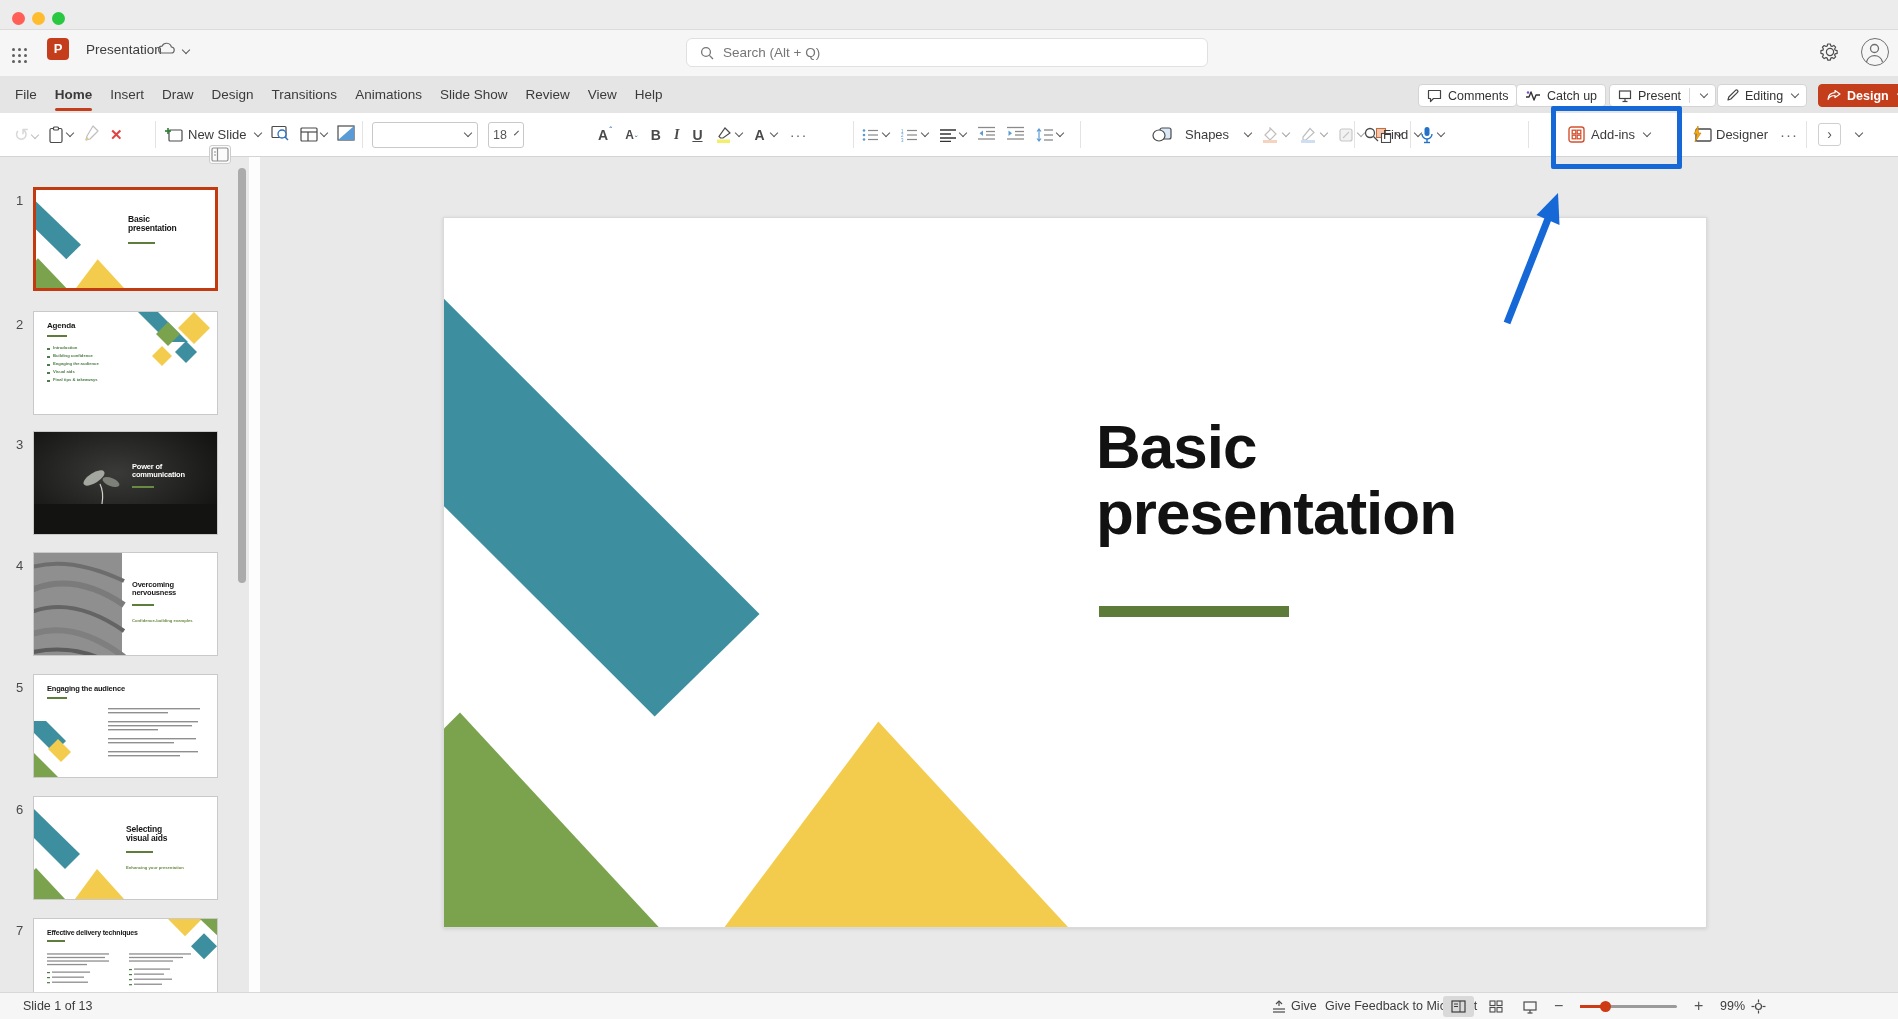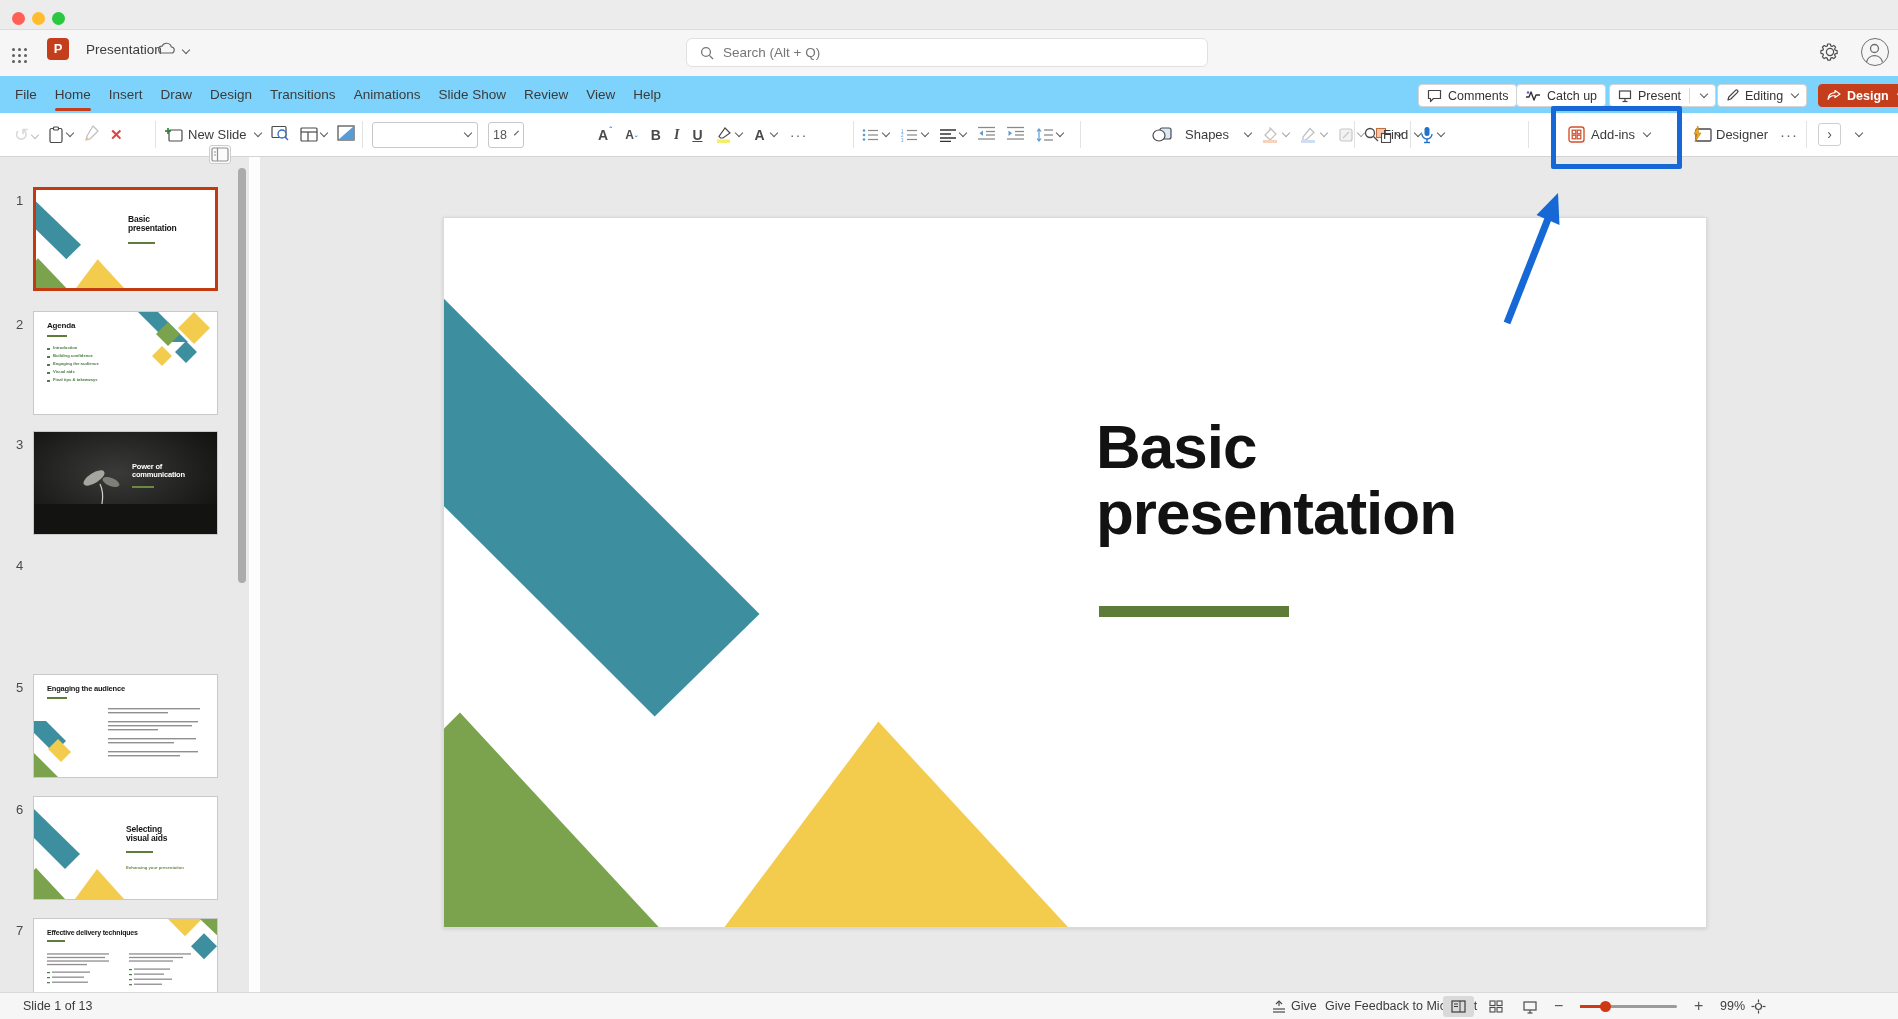--- a/index.html
+++ b/index.html
@@ -21,24 +21,24 @@
   .chev { display:inline-block; width:6px; height:6px; border-right:1.4px solid #5a5a5a;
           border-bottom:1.4px solid #5a5a5a; transform:rotate(45deg); vertical-align:middle; margin:-3px 0 0 3px; }
   .title-chev { position:absolute; left:180px; top:20px; }
   .searchbox { position:absolute; left:686px; top:8px; width:522px; height:29px; background:#fff;
                border:1px solid #e0e0e0; border-radius:6px; display:flex; align-items:center; padding-left:13px; gap:9px; }
   .searchbox input { border:none; outline:none; font-size:13.5px; color:#444; width:440px; background:transparent; font-family:"Liberation Sans",sans-serif; }
   .searchbox input::placeholder { color:#767676; }
   .gear { position:absolute; left:1820px; top:12px; }
   .avatar { position:absolute; left:1861px; top:8px; width:28px; height:28px; border:1.4px solid #707070; border-radius:50%; }
   
-  .tabrow { position:absolute; left:0; top:76px; width:100%; height:37px; background:#7dd3fc; }
+  .tabrow { position:absolute; left:0; top:76px; width:100%; height:37px; background:#e5e5e5; }
   .tabs { position:absolute; left:6px; top:0; height:37px; display:flex; align-items:center; }
   .tab { padding:0 9px; font-size:13.5px; color:#3b3b3b; height:37px; line-height:37px; position:relative; cursor:default; }
-  .tab.active { font-weight:normal; }
+  .tab.active { font-weight:bold; }
   .tab.active::after { content:""; position:absolute; left:9px; right:9px; bottom:2px; height:3px; background:#c43e1c; border-radius:2px; }
   .abtn { position:absolute; top:8px; height:23px; border:1px solid #d4d4d4; border-radius:4px; background:#fff;
           display:flex; align-items:center; font-size:12.5px; color:#333; padding:0 8px; gap:6px; }
   .abtn .vsep { width:1px; height:15px; background:#d9d9d9; margin:0 2px; }
   .abtn.share { background:#c43e1c; border-color:#c43e1c; color:#fff; font-weight:bold; }
   
   .ribbon { position:absolute; left:0; top:113px; width:100%; height:44px; background:#fff; border-bottom:1px solid #d4d4d4; }
   .rg { position:absolute; top:0; height:43px; display:flex; align-items:center; gap:10px; }
   .rsep { position:absolute; top:8px; width:1px; height:27px; background:#e3e3e3; }
   .rlabel { font-size:13px; color:#3b3b3b; }
@@ -499,20 +499,33 @@
         <rect y="72" width="183" height="30" fill="#131311"></rect>
         <ellipse cx="60" cy="46" rx="12" ry="5" transform="rotate(-32 60 46)" fill="#b9bcb4" opacity=".85"></ellipse>
         <ellipse cx="77" cy="50" rx="9" ry="4" transform="rotate(22 77 50)" fill="#8f948a" opacity=".8"></ellipse>
         <path d="M68 72 Q70 60 66 52" stroke="#cfd2c8" stroke-width="1.2" fill="none"></path>
       </svg>
       <div class="tt" style="left:98px;top:31px;font-size:7.5px;color:#fff"><span>Power of</span><br><span>communication</span></div>
       <div class="tu" style="left:98px;top:54px;width:22px;height:1.8px;background:#6a8a42"></div>
     </div>
 
     <span class="thumb-num" style="top:401px">4</span>
+    <div class="thumb" style="top:395px">
+      <svg class="art" viewBox="0 0 183 102" preserveAspectRatio="none">
+        <rect width="88" height="102" fill="#8f8f8f"></rect>
+        <path d="M-5,15 Q35,2 90,28" stroke="#6d6d6d" stroke-width="4" fill="none"></path>
+        <path d="M-5,38 Q40,18 90,52" stroke="#7b7b7b" stroke-width="6" fill="none"></path>
+        <path d="M-5,60 Q38,42 90,78" stroke="#646464" stroke-width="4" fill="none"></path>
+        <path d="M-5,82 Q40,66 90,104" stroke="#7f7f7f" stroke-width="6" fill="none"></path>
+        <path d="M-5,100 Q45,88 90,118" stroke="#5c5c5c" stroke-width="4" fill="none"></path>
+      </svg>
+      <div class="tt" style="left:98px;top:28px;font-size:7.5px"><span>Overcoming</span><br><span>nervousness</span></div>
+      <div class="tu" style="left:98px;top:51px;width:22px;height:1.8px"></div>
+      <div class="subgreen" style="left:98px;top:58px"><span class="tiny">Confidence-building examples</span></div>
+    </div>
 
     <span class="thumb-num" style="top:523px">5</span>
     <div class="thumb" style="top:517px">
       <svg class="art" viewBox="0 0 183 102" preserveAspectRatio="none">
         <polygon points="0,46 12,46 32,66 20,78 0,58" fill="#3d8fa0"></polygon>
         <polygon points="24,64 37,77 27,87 14,74" fill="#f4cc4d"></polygon>
         <polygon points="0,78 24,102 0,102" fill="#7ba24d"></polygon>
         <g fill="#8f8f8f">
           <rect x="74" y="33" width="92" height="1.4"></rect>
             <rect x="74" y="37" width="60" height="1.4"></rect>

